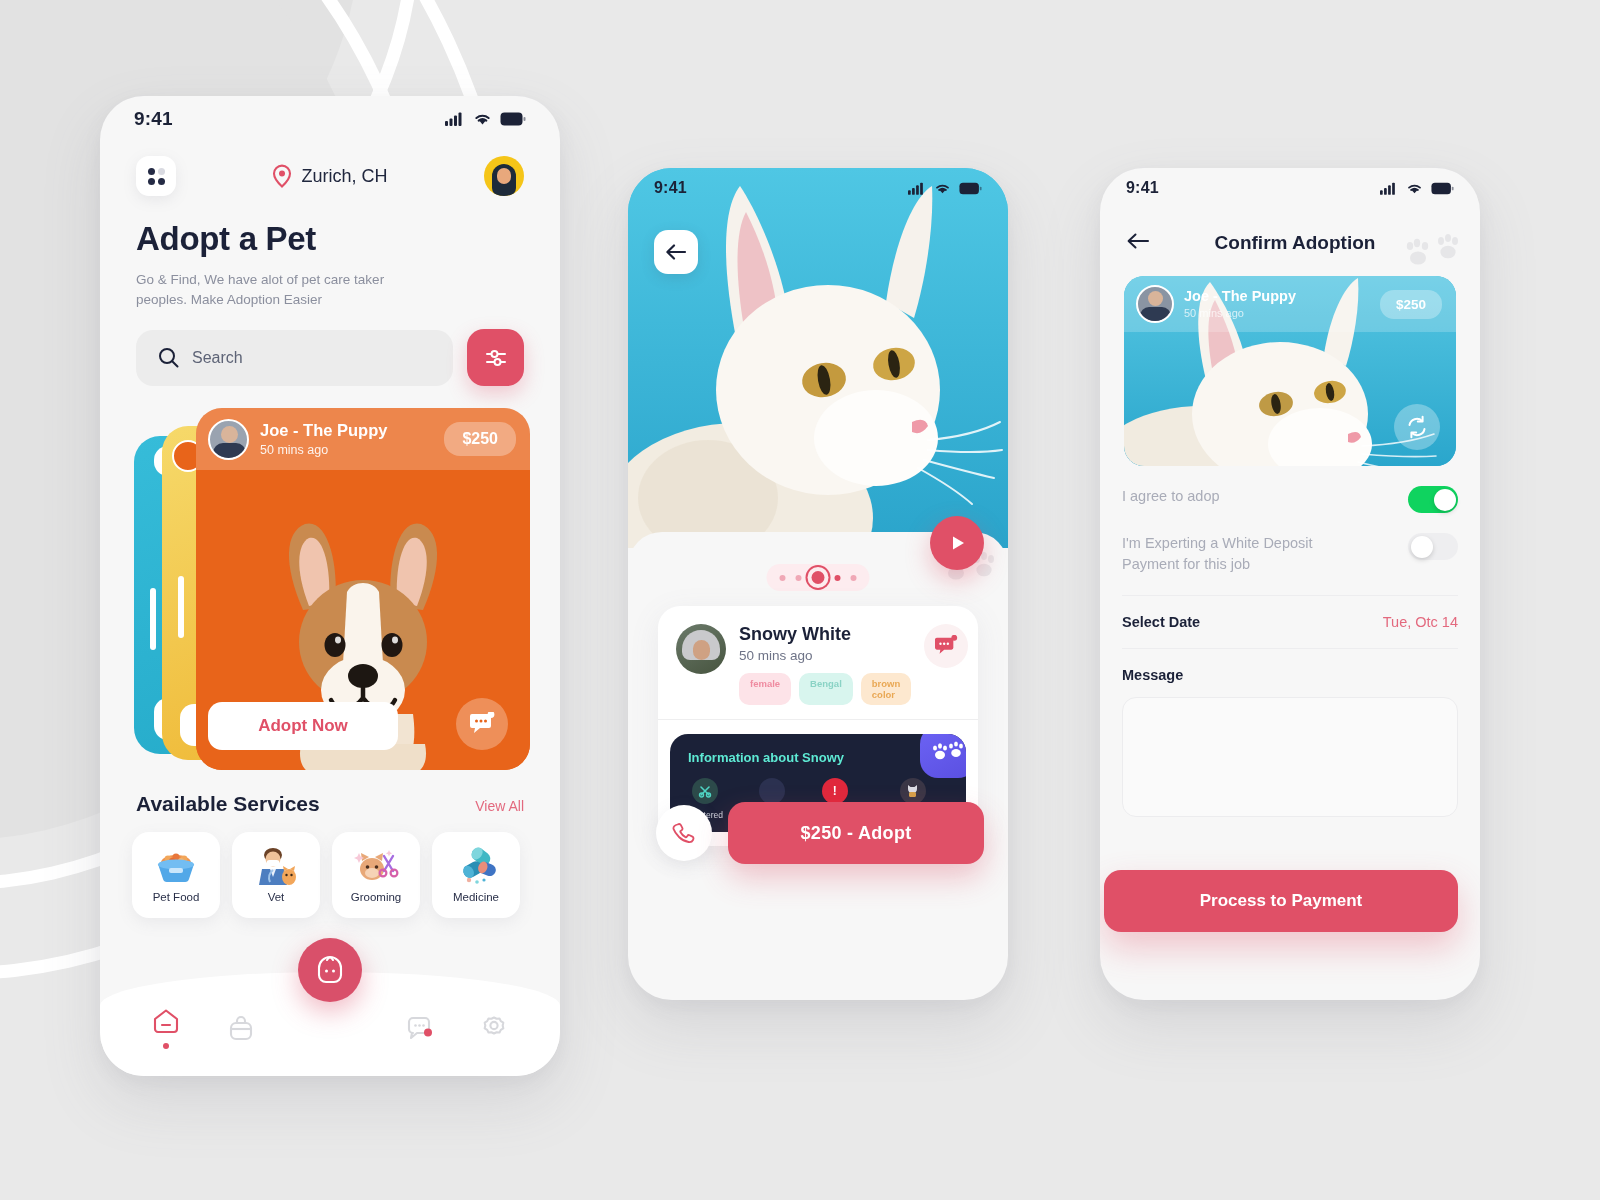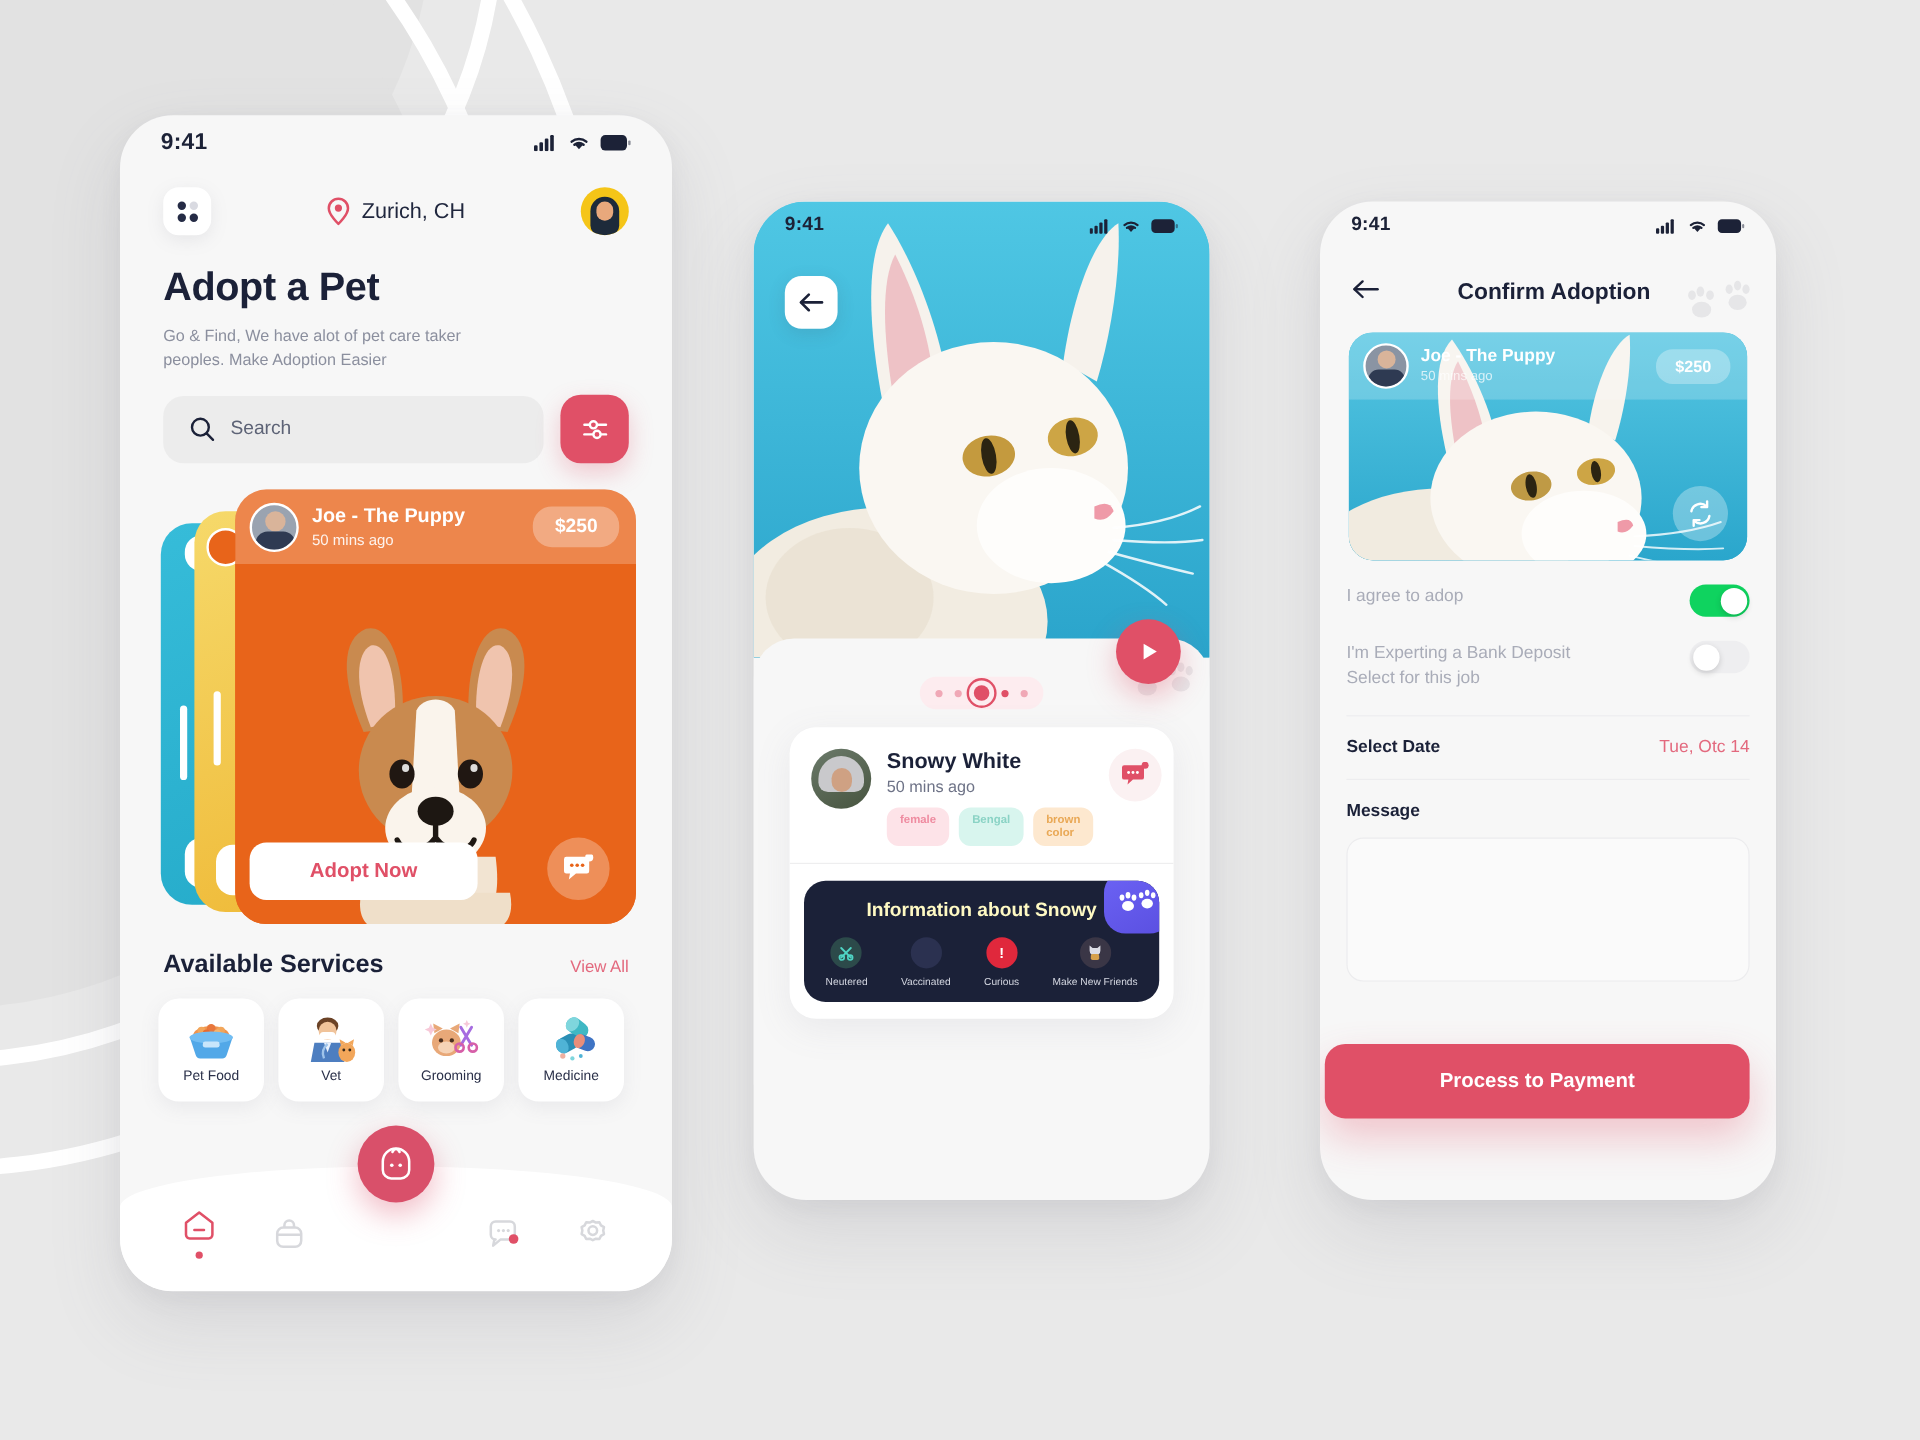--- a/index.html
+++ b/index.html
@@ -209,21 +209,21 @@
     margin-left: auto; width: 44px; height: 44px; border-radius: 50%;
     background: #fbf1f2; display: flex; align-items: center; justify-content: center; flex: none;
   }
   .dc-divider { height: 1px; background: #eeeeef; margin: 0 0; }
   .dc-desc { font-size: 13px; line-height: 1.62; color: #6e7387; padding: 16px 18px 0; }
   .dc-readmore { color: #e05067; font-weight: 500; }
   .info-panel {
     margin: 14px 12px 14px; background: #1b2138; border-radius: 18px;
     padding: 16px 18px 12px; position: relative; overflow: hidden;
   }
-  .info-title { font-size: 16px; font-weight: bold; color: #fef9c3; text-align: center; }
+  .info-title { font-size: 13px; font-weight: bold; color: #5eead4; }
   .info-row { display: flex; justify-content: space-between; margin-top: 13px; }
   .info-item { display: flex; flex-direction: column; align-items: center; gap: 6px; }
   .info-ic { width: 26px; height: 26px; border-radius: 50%; display: flex;
     align-items: center; justify-content: center; font-size: 12px; }
   .info-lbl { font-size: 8.5px; color: #d3d6e0; }
   .paw-badge {
     position: absolute; right: -10px; top: -8px; width: 56px; height: 52px;
     border-radius: 18px; background: linear-gradient(150deg,#6c63f5,#5a4fe0);
     display: flex; align-items: center; justify-content: center; gap: 2px;
   }
@@ -705,20 +705,28 @@
                   <path d="M2 5 L2 1 L4.5 3 H8.5 L11 1 V5 a4.5 4.5 0 0 1-9 0z" fill="#dcdde5"></path>
                   <rect x="3" y="8" width="7" height="5" rx="1.5" fill="#d6a04a"></rect>
                 </svg>
             </span>
             <span class="info-lbl">Make New Friends</span>
           </div>
         </div>
       </div>
     </div>
 
+    <div class="p2-actions">
+      <div class="call-btn">
+        <svg width="24" height="24" viewBox="0 0 24 24">
+          <path d="M5.5 3.5 q2.5-1.2 3.4.6 l1.4 2.8 q.7 1.4-.7 2.3 l-1 .7 q-.5.4-.2 1.1 a12 12 0 0 0 5.1 5.1 q.7.3 1.1-.2 l.7-1 q.9-1.4 2.3-.7 l2.8 1.4 q1.8.9.6 3.4 q-1.2 2.5-4.4 2 Q11 20 7 16 Q3 12 1.5 7.9 Q1 4.7 5.5 3.5 z" fill="none" stroke="#e05067" stroke-width="1.8" stroke-linejoin="round"></path>
+        </svg>
+      </div>
+      <div class="adopt-cta">$250  -  Adopt</div>
+    </div>
   </div>
 </div>
 
 <div class="phone" id="phone-3">
 
   <div class="statusbar small">
     <span class="st-time">9:41</span>
     <span class="st-icons">
       <svg width="18" height="13" viewBox="0 0 20 14">
         <rect x="0" y="9" width="3" height="5" rx="1" fill="#1c2237"></rect>
@@ -813,21 +821,21 @@
   </div>
 
   <div class="form">
     <div class="toggle-row">
       <span class="toggle-lbl">I agree to adop</span>
       <span class="switch on">
           <span class="knob"></span>
         </span>
     </div>
     <div class="toggle-row">
-      <span class="toggle-lbl" style="max-width:220px;">I'm Experting a Bank Deposit Select for this job</span>
+      <span class="toggle-lbl" style="max-width:220px;">I'm Experting a White Deposit Payment for this job</span>
       <span class="switch off">
           <span class="knob"></span>
         </span>
     </div>
 
     <div class="hr"></div>
 
     <div class="row-between">
       <span class="row-label">Select Date</span>
       <span class="row-value">Tue, Otc 14</span>

